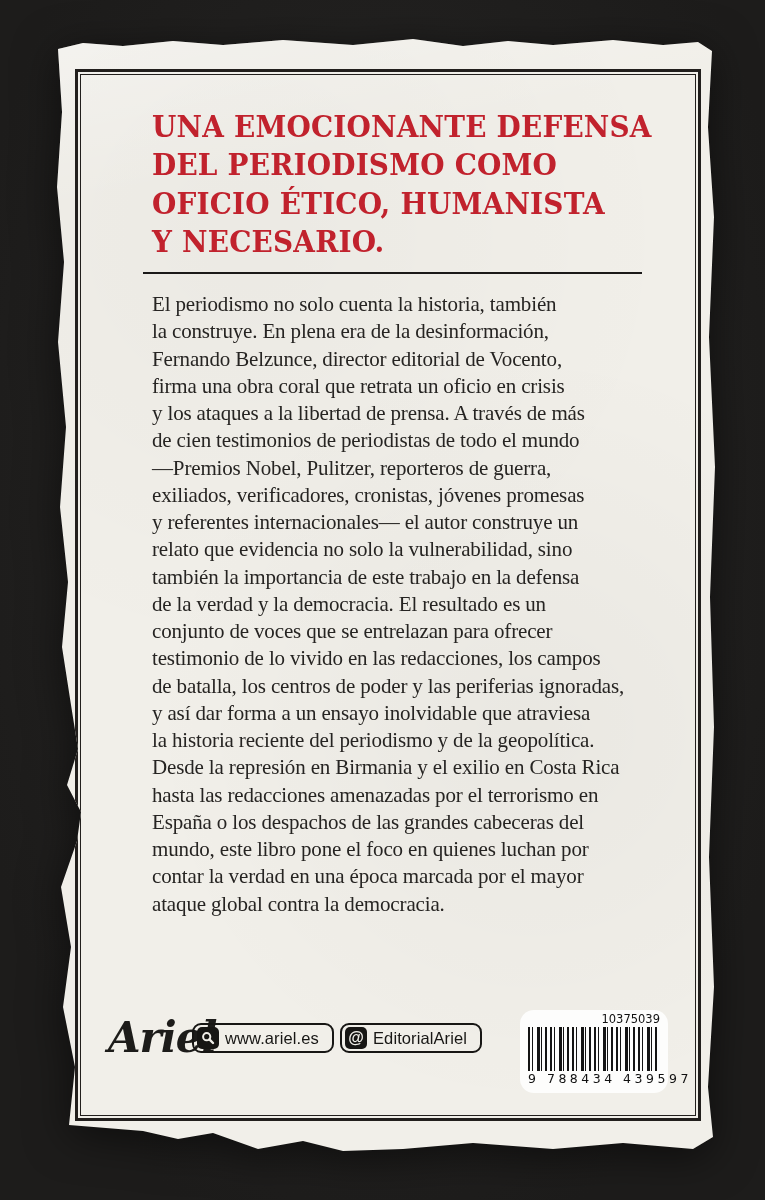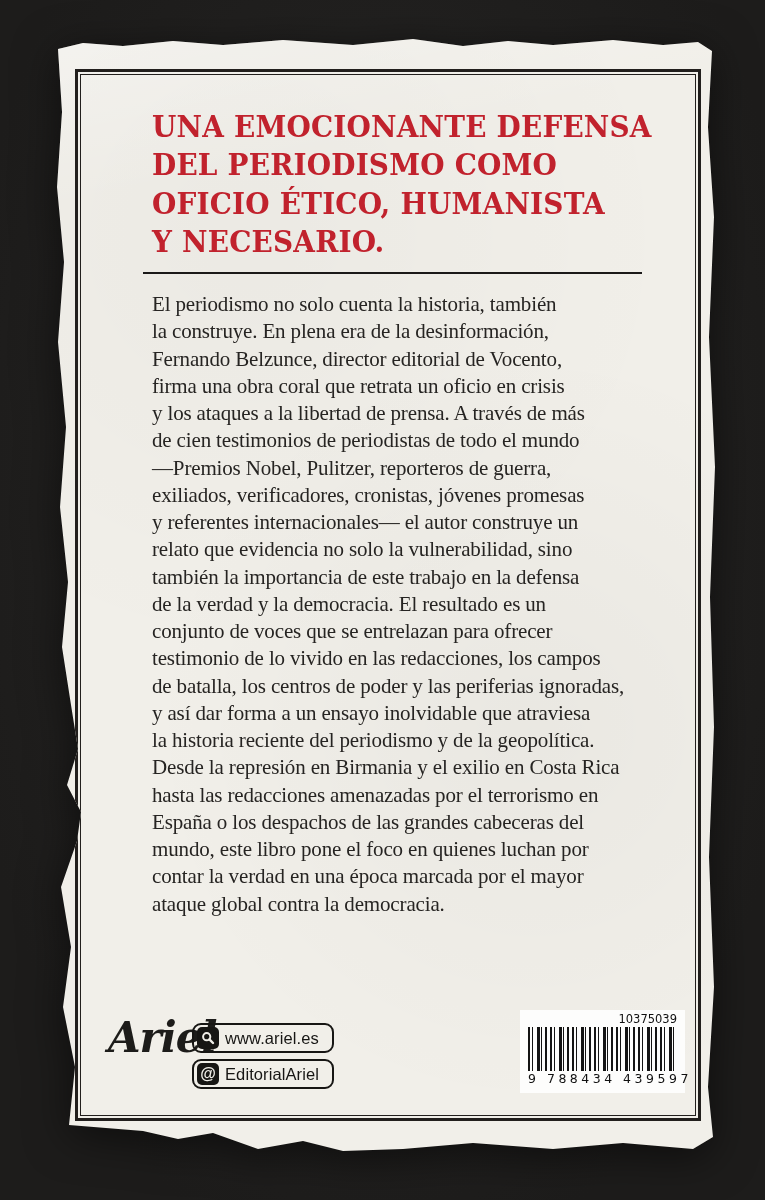--- a/index.html
+++ b/index.html
@@ -70,21 +70,21 @@
   }
   .publisher-logo{
     position:absolute; left:55px; top:976px;
     font-family:"DejaVu Serif", serif;
     font-style:italic; font-weight:600;
     font-size:42px; color:#1d1c1a;
     letter-spacing:-1px;
   }
   .links{
     position:absolute; left:139px; top:986px;
-    display:flex; flex-direction:column; gap:6px;
+    display:flex; flex-direction:row; gap:6px;
   }
   .link-badge{
     width:142px; height:30px;
     border:2px solid #17161 4;
     border:2px solid #171614;
     border-radius:9px;
     display:flex; align-items:center; gap:6px;
     padding:0 5px 0 3px;
     background:transparent;
   }
@@ -99,24 +99,24 @@
     font-family:"Liberation Sans", sans-serif;
     font-size:16px; font-weight:bold; line-height:1;
   }
   .link-label{
     font-family:"Liberation Sans", sans-serif;
     font-size:16.5px; color:#171614; letter-spacing:0.1px;
     white-space:nowrap;
   }
   .barcode-box{
     position:absolute; left:467px; top:973px;
-    width:165px; height:83px;
+    width:148px; height:83px;
     background:#fdfdfc;
     padding:3px 8px 2px 8px;
-    display:flex; flex-direction:column;
+    display:flex; flex-direction:column;border-radius:14px;
   }
   .barcode-number{
     font-family:"DejaVu Sans", sans-serif;
     font-size:11.5px; color:#111; text-align:right; line-height:13px;
   }
   .barcode-bars{
     height:44px; margin-top:1px;
     background:repeating-linear-gradient(90deg,
       #141414 0 2px, transparent 2px 4px,
       #141414 4px 5px, transparent 5px 9px,

